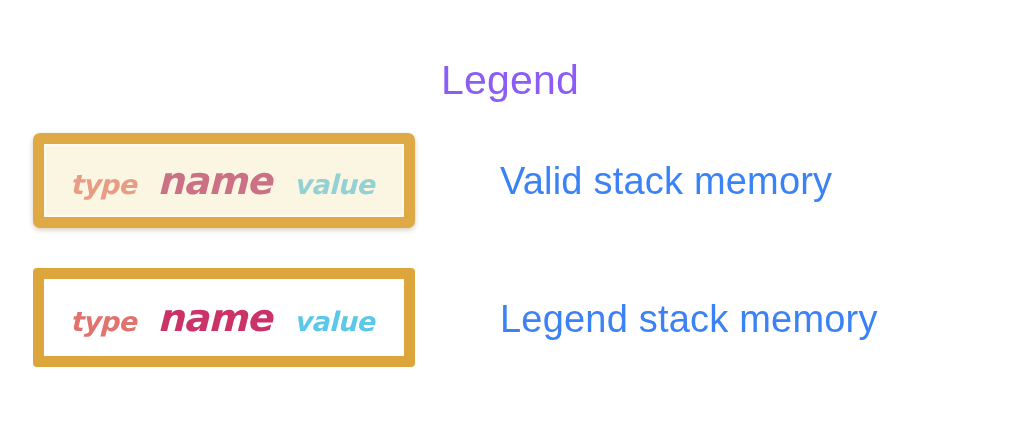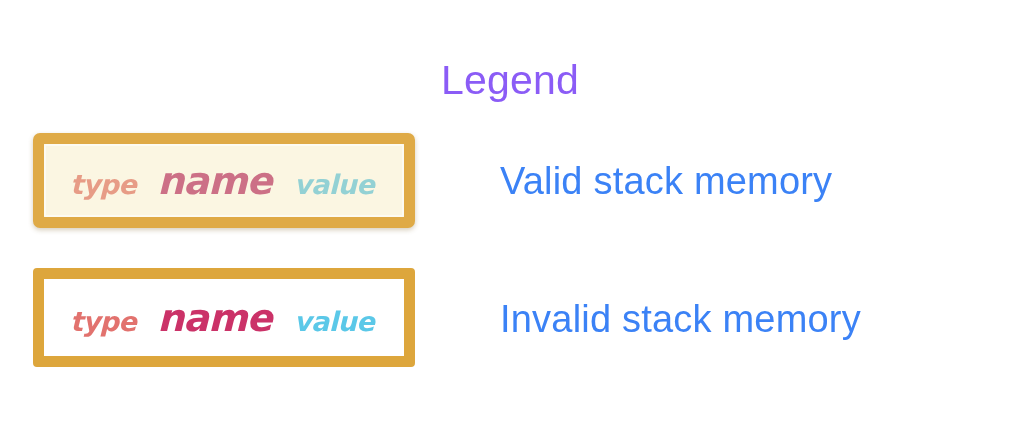--- a/index.html
+++ b/index.html
@@ -157,16 +157,16 @@
   </div>
 
   <div class="legend-row row-invalid">
     <div class="mem-box invalid">
       <div class="slot-text">
         <span class="slot-type">type</span>
         <span class="slot-name">name</span>
         <span class="slot-value">value</span>
       </div>
     </div>
-    <div class="mem-label">Invalid stack memory</div>
+    <div class="mem-label">Legend stack memory</div>
   </div>
 
 </div>
 
 </body></html>

